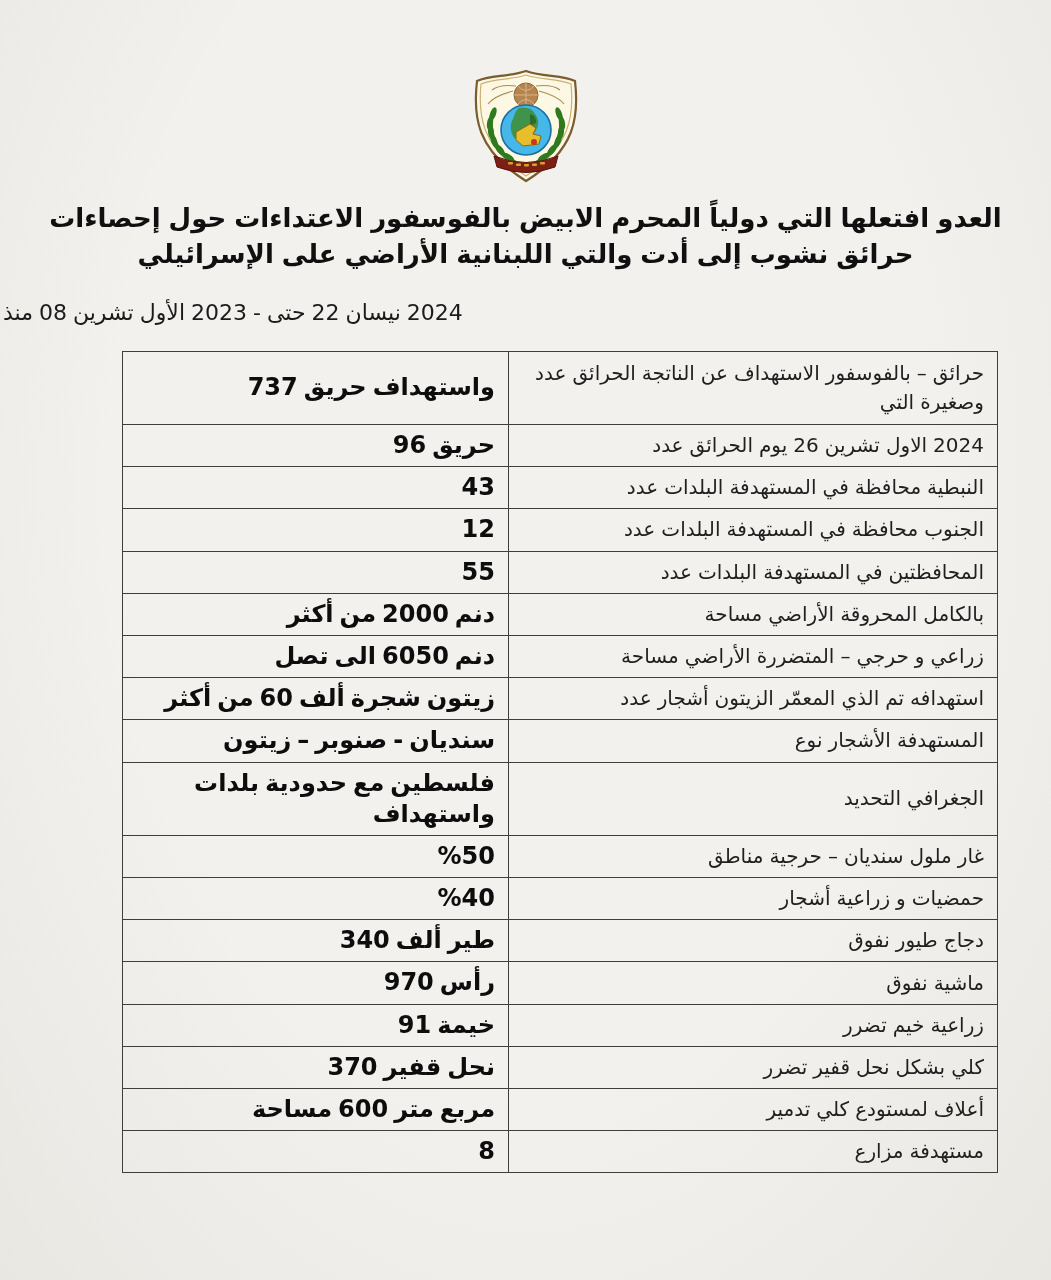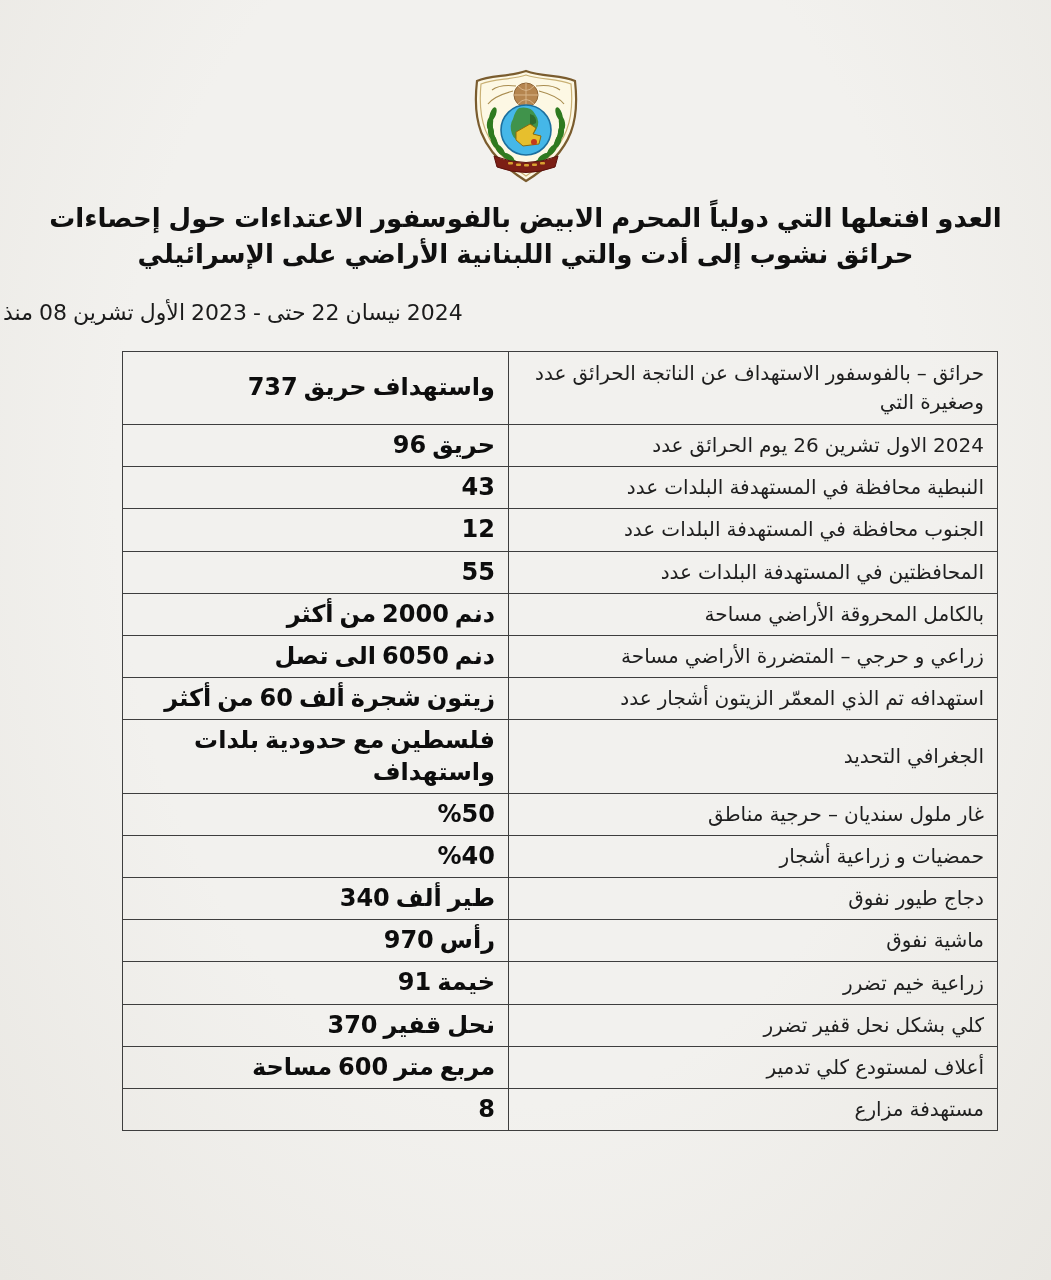--- a/index.html
+++ b/index.html
@@ -166,20 +166,24 @@
   <tr>
     <td class="value-cell ltr-tokens"><span class="tk">تصل</span><span class="tk">الى</span><span class="tk">6050</span><span class="tk">دنم</span></td>
     <td class="label-cell ltr-tokens"><span class="tk">مساحة</span><span class="tk">الأراضي</span><span class="tk">المتضررة</span><span class="tk">–</span><span class="tk">حرجي</span><span class="tk">و</span><span class="tk">زراعي</span></td>
   </tr>
 
   <tr>
     <td class="value-cell ltr-tokens"><span class="tk">أكثر</span><span class="tk">من</span><span class="tk">60</span><span class="tk">ألف</span><span class="tk">شجرة</span><span class="tk">زيتون</span></td>
     <td class="label-cell ltr-tokens"><span class="tk">عدد</span><span class="tk">أشجار</span><span class="tk">الزيتون</span><span class="tk">المعمّر</span><span class="tk">الذي</span><span class="tk">تم</span><span class="tk">استهدافه</span></td>
   </tr>
 
+  <tr>
+    <td class="value-cell ltr-tokens"><span class="tk">زيتون</span><span class="tk">–</span><span class="tk">صنوبر</span><span class="tk">-</span><span class="tk">سنديان</span></td>
+    <td class="label-cell ltr-tokens"><span class="tk">نوع</span><span class="tk">الأشجار</span><span class="tk">المستهدفة</span></td>
+  </tr>
 
   <tr>
     <td class="value-cell ltr-tokens"><span class="tk">بلدات</span><span class="tk">حدودية</span><span class="tk">مع</span><span class="tk">فلسطين</span><span class="tk">واستهداف</span></td>
     <td class="label-cell ltr-tokens"><span class="tk">التحديد</span><span class="tk">الجغرافي</span></td>
   </tr>
 
   <tr>
     <td class="value-cell ltr-tokens"><span class="tk">%50</span></td>
     <td class="label-cell ltr-tokens"><span class="tk">مناطق</span><span class="tk">حرجية</span><span class="tk">–</span><span class="tk">سنديان</span><span class="tk">ملول</span><span class="tk">غار</span></td>
   </tr>

